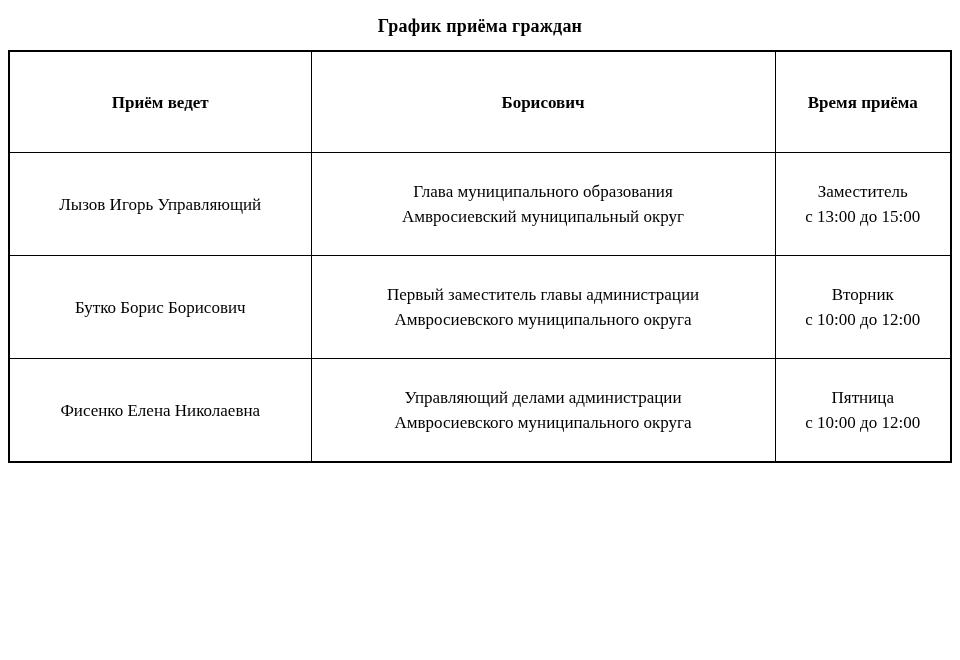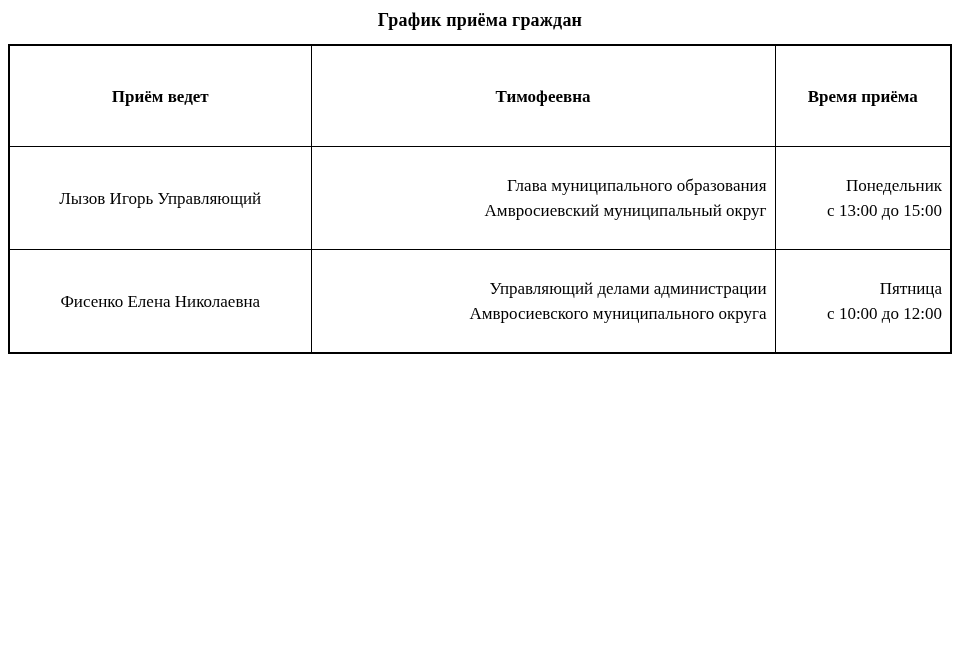--- a/index.html
+++ b/index.html
@@ -12,21 +12,21 @@
     color: #000000;
     -webkit-font-smoothing: antialiased;
   }
   .page {
     width: 960px;
     height: 660px;
     box-sizing: border-box;
     overflow: hidden;
   }
   .title {
-    margin: 10px 0 0 0;
+    margin: 16px 0 0 0;
     padding: 0;
     text-align: center;
     font-size: 18px;
     font-weight: bold;
     letter-spacing: 0.2px;
   }
   table.schedule {
     border-collapse: collapse;
     table-layout: fixed;
     width: 942px;
@@ -47,52 +47,63 @@
     font-weight: bold;
     height: 92px;
   }
   table.schedule td {
     font-weight: normal;
     height: 94px;
   }
   col.c-person { width: 302px; }
   col.c-position { width: 464px; }
   col.c-time { width: 176px; }
-  .line { display: block; text-align: right; }
+  .line { display: block; }
 </style>
 </head>
 <body>
 
 <div class="page">
 
   <h1 class="title">График приёма граждан</h1>
 
   <table class="schedule">
     <colgroup>
       <col class="c-person">
       <col class="c-position">
       <col class="c-time">
     </colgroup>
     <thead>
       <tr>
         <th>Приём ведет</th>
-        <th>Тимофеевна</th>
+        <th>Борисович</th>
         <th>Время приёма</th>
       </tr>
     </thead>
     <tbody>
       <tr>
         <td>Лызов Игорь Управляющий</td>
         <td>
           <span class="line">Глава муниципального образования</span>
           <span class="line">Амвросиевский муниципальный округ</span>
         </td>
         <td>
-          <span class="line">Понедельник</span>
+          <span class="line">Заместитель</span>
           <span class="line">с 13:00 до 15:00</span>
+        </td>
+      </tr>
+      <tr>
+        <td>Бутко Борис Борисович</td>
+        <td>
+          <span class="line">Первый заместитель главы администрации</span>
+          <span class="line">Амвросиевского муниципального округа</span>
+        </td>
+        <td>
+          <span class="line">Вторник</span>
+          <span class="line">с 10:00 до 12:00</span>
         </td>
       </tr>
       <tr>
         <td>Фисенко Елена Николаевна</td>
         <td>
           <span class="line">Управляющий делами администрации</span>
           <span class="line">Амвросиевского муниципального округа</span>
         </td>
         <td>
           <span class="line">Пятница</span>

